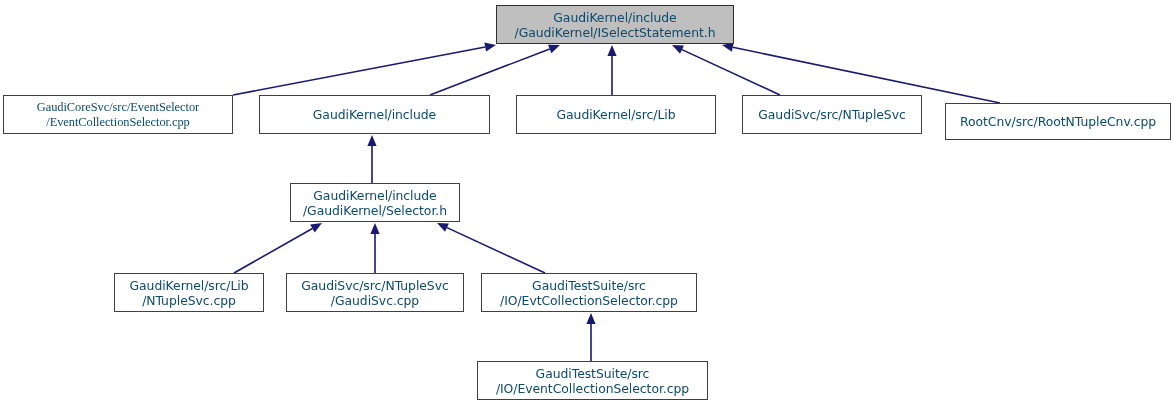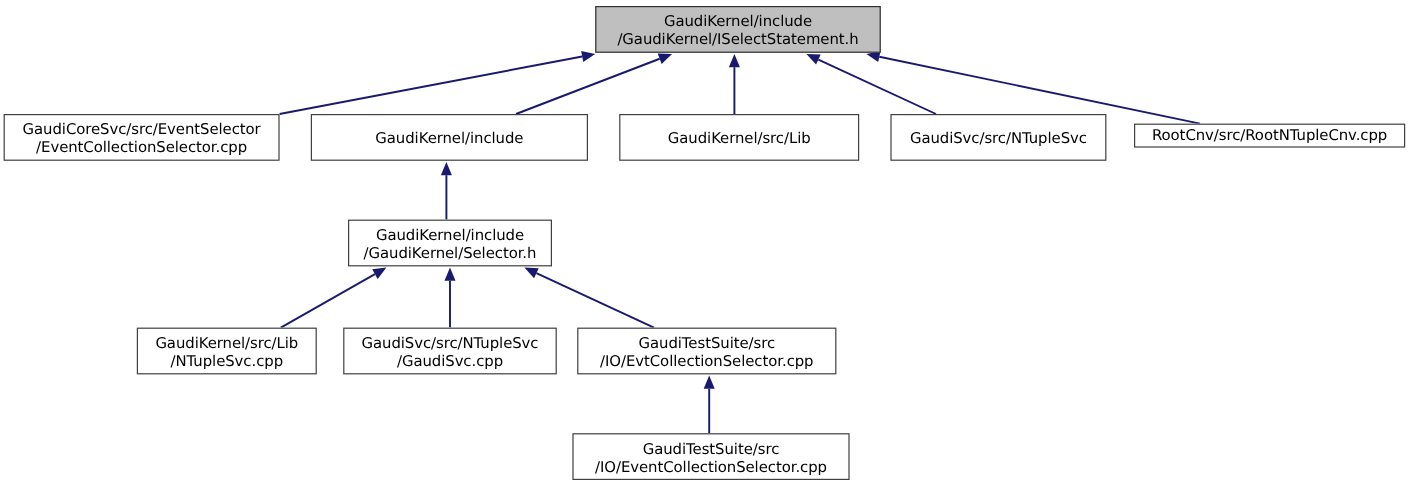--- a/index.html
+++ b/index.html
@@ -31,21 +31,21 @@
     box-sizing: border-box;
     border: 1px solid #404040;
     background: #ffffff;
     display: flex;
     flex-direction: column;
     align-items: center;
     justify-content: center;
     text-align: center;
     font-size: 12.4px;
     line-height: 15px;
-    color: #000000;
+    color: #0c4a6e;
     letter-spacing: -0.05px;
     white-space: nowrap;
     z-index: 5;
   }
   .node.root {
     background: #bfbfbf;
     border-color: #303030;
   }
   .node .line {
     display: block;
@@ -100,34 +100,34 @@
         <line x1="591" y1="361" x2="591" y2="324" stroke="#191970" stroke-width="1.6"></line>
         <polygon points="591,313 595.6,324 586.4,324" fill="#191970"></polygon>
       </g>
     </svg>
 
   <div id="node-layer">
       <div class="node root" style="left: 496px; top: 5px; width: 238px; height: 39px;">
         <span class="line">GaudiKernel/include</span>
         <span class="line">/GaudiKernel/ISelectStatement.h</span>
       </div>
-      <div class="node" style="left: 3px; top: 95px; width: 230px; height: 39px;">
+      <div class="node" style="left: 3px; top: 95px; width: 230px; height: 39px; font-family: Liberation Serif, serif;">
         <span class="line">GaudiCoreSvc/src/EventSelector</span>
         <span class="line">/EventCollectionSelector.cpp</span>
       </div>
       <div class="node" style="left: 259px; top: 95px; width: 231px; height: 39px;">
         <span class="line">GaudiKernel/include</span>
       </div>
       <div class="node" style="left: 516px; top: 95px; width: 200px; height: 39px;">
         <span class="line">GaudiKernel/src/Lib</span>
       </div>
       <div class="node" style="left: 742px; top: 95px; width: 180px; height: 39px;">
         <span class="line">GaudiSvc/src/NTupleSvc</span>
       </div>
-      <div class="node single" style="left: 945px; top: 103px; width: 226px; height: 20px; justify-content: center;">
+      <div class="node single" style="left: 945px; top: 103px; width: 226px; height: 37px; justify-content: center;">
         <span class="line">RootCnv/src/RootNTupleCnv.cpp</span>
       </div>
       <div class="node" style="left: 290px; top: 183px; width: 170px; height: 39px;">
         <span class="line">GaudiKernel/include</span>
         <span class="line">/GaudiKernel/Selector.h</span>
       </div>
       <div class="node" style="left: 114px; top: 273px; width: 150px; height: 39px;">
         <span class="line">GaudiKernel/src/Lib</span>
         <span class="line">/NTupleSvc.cpp</span>
       </div>

